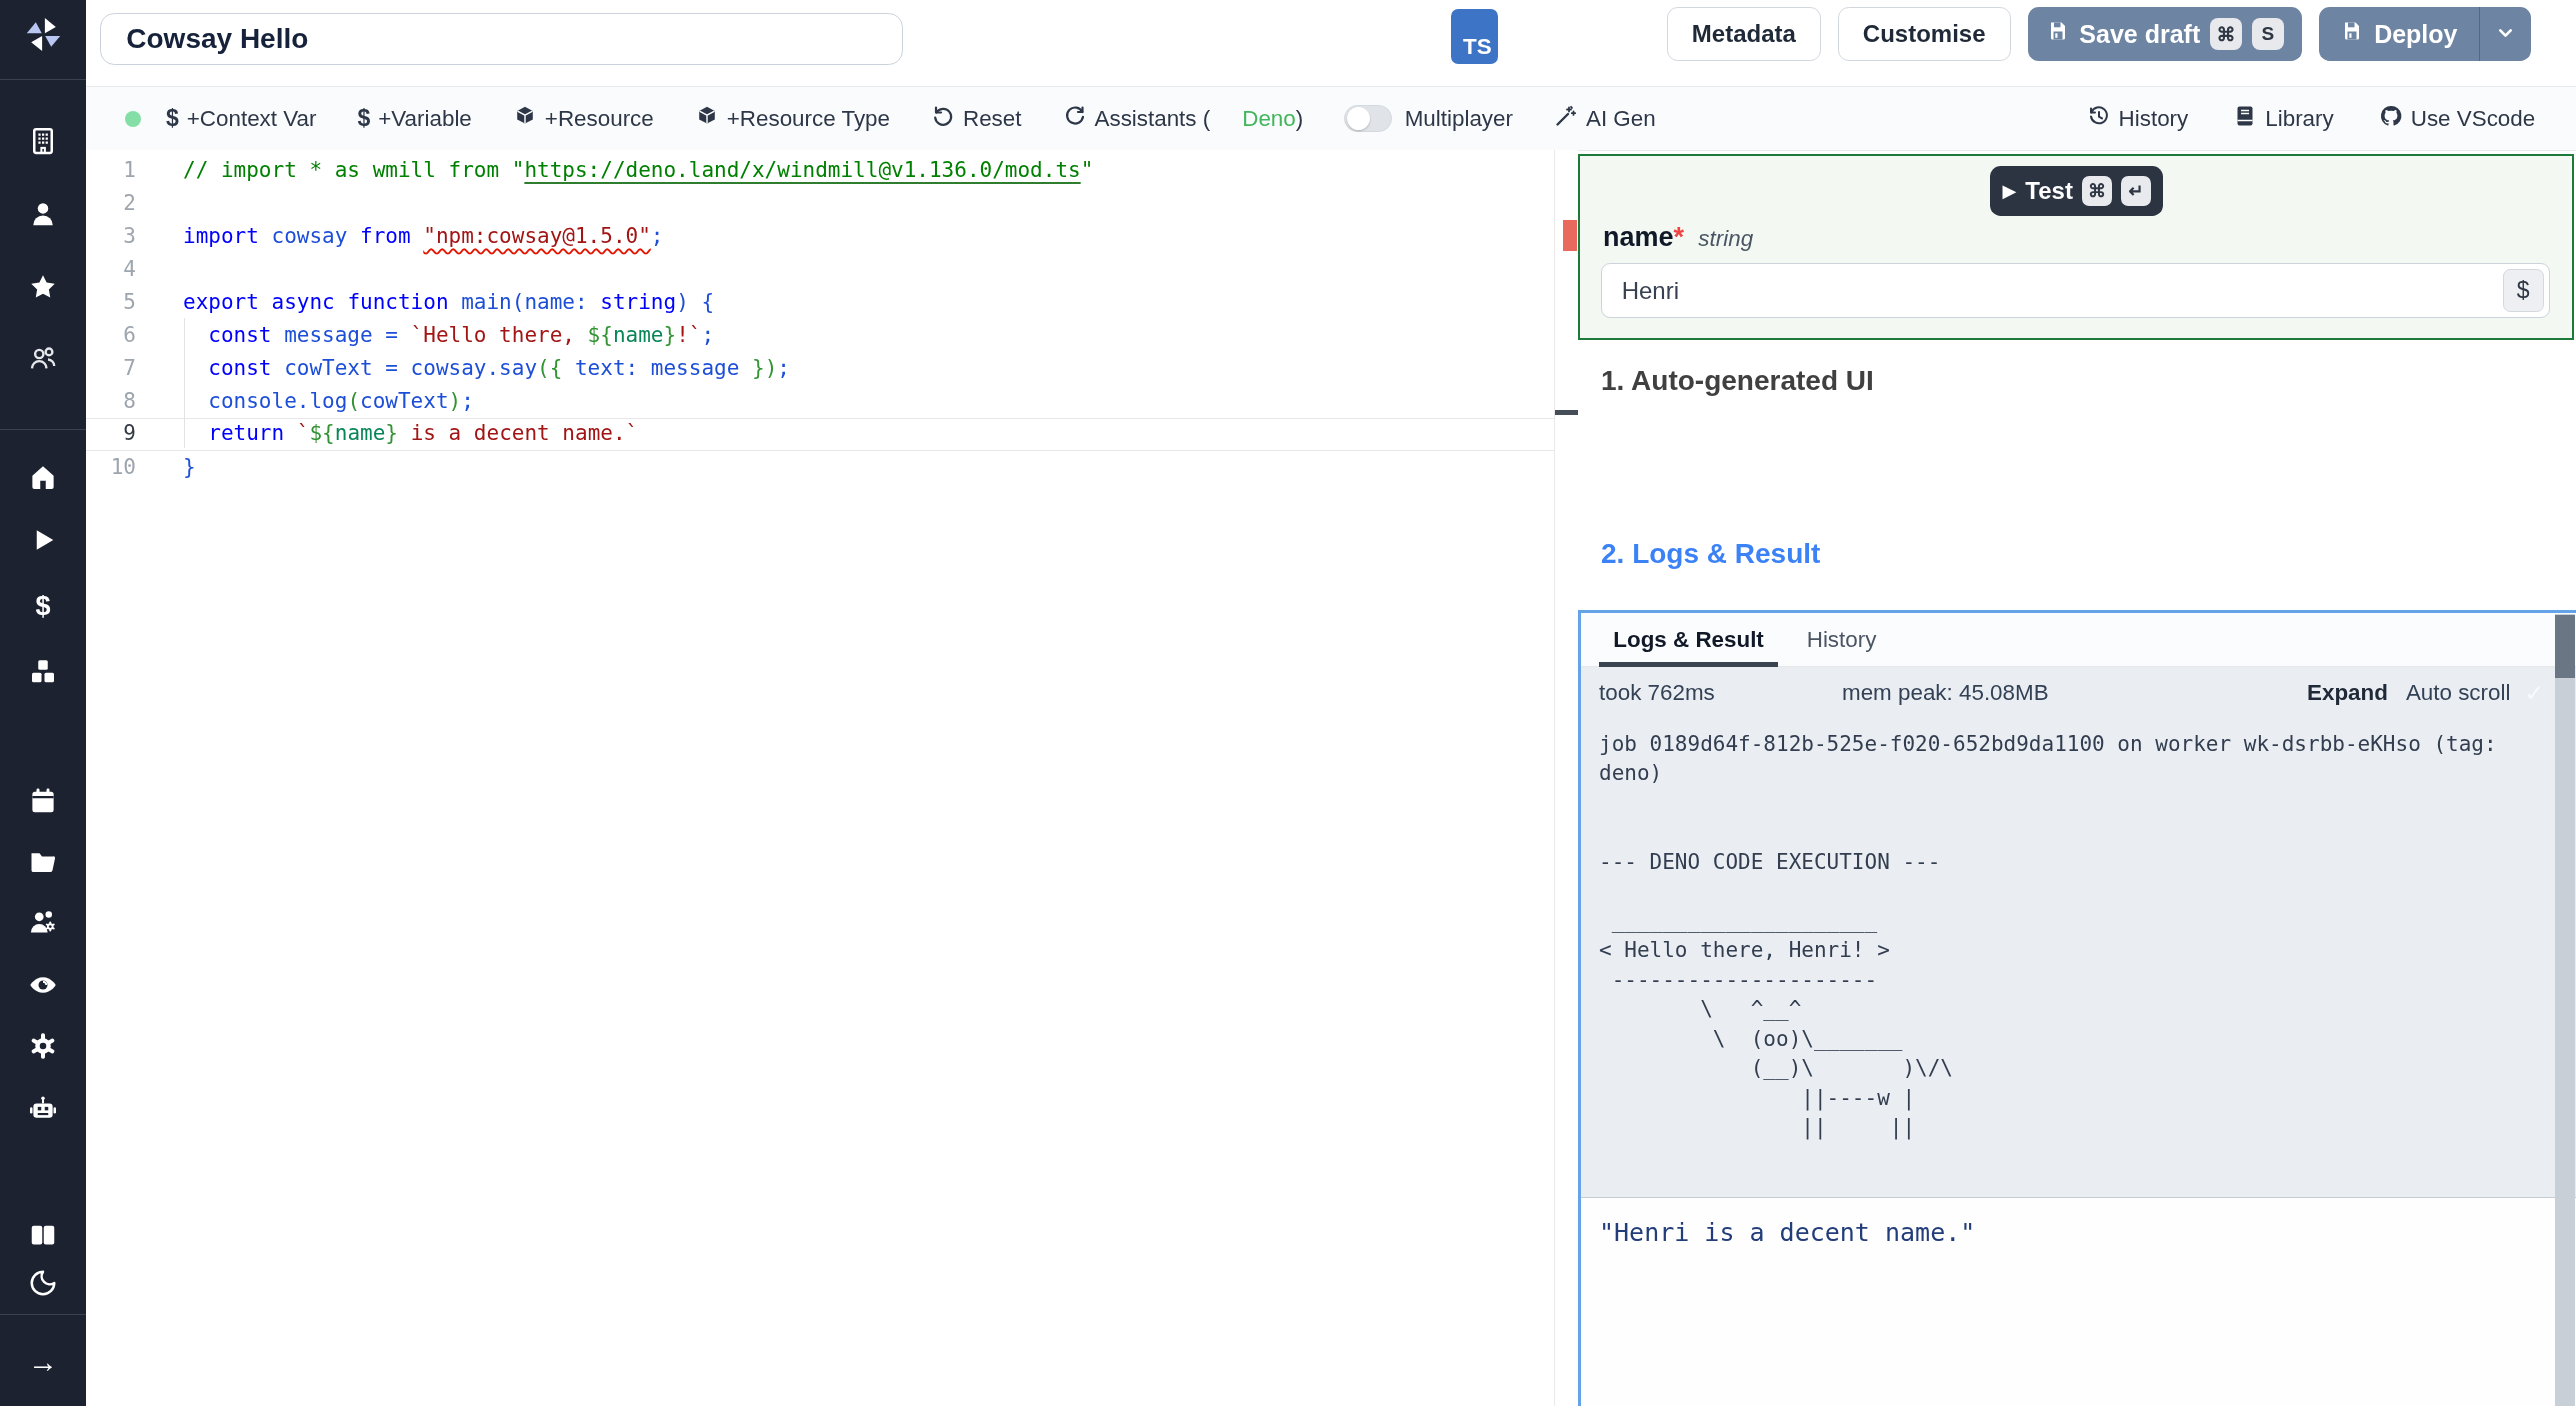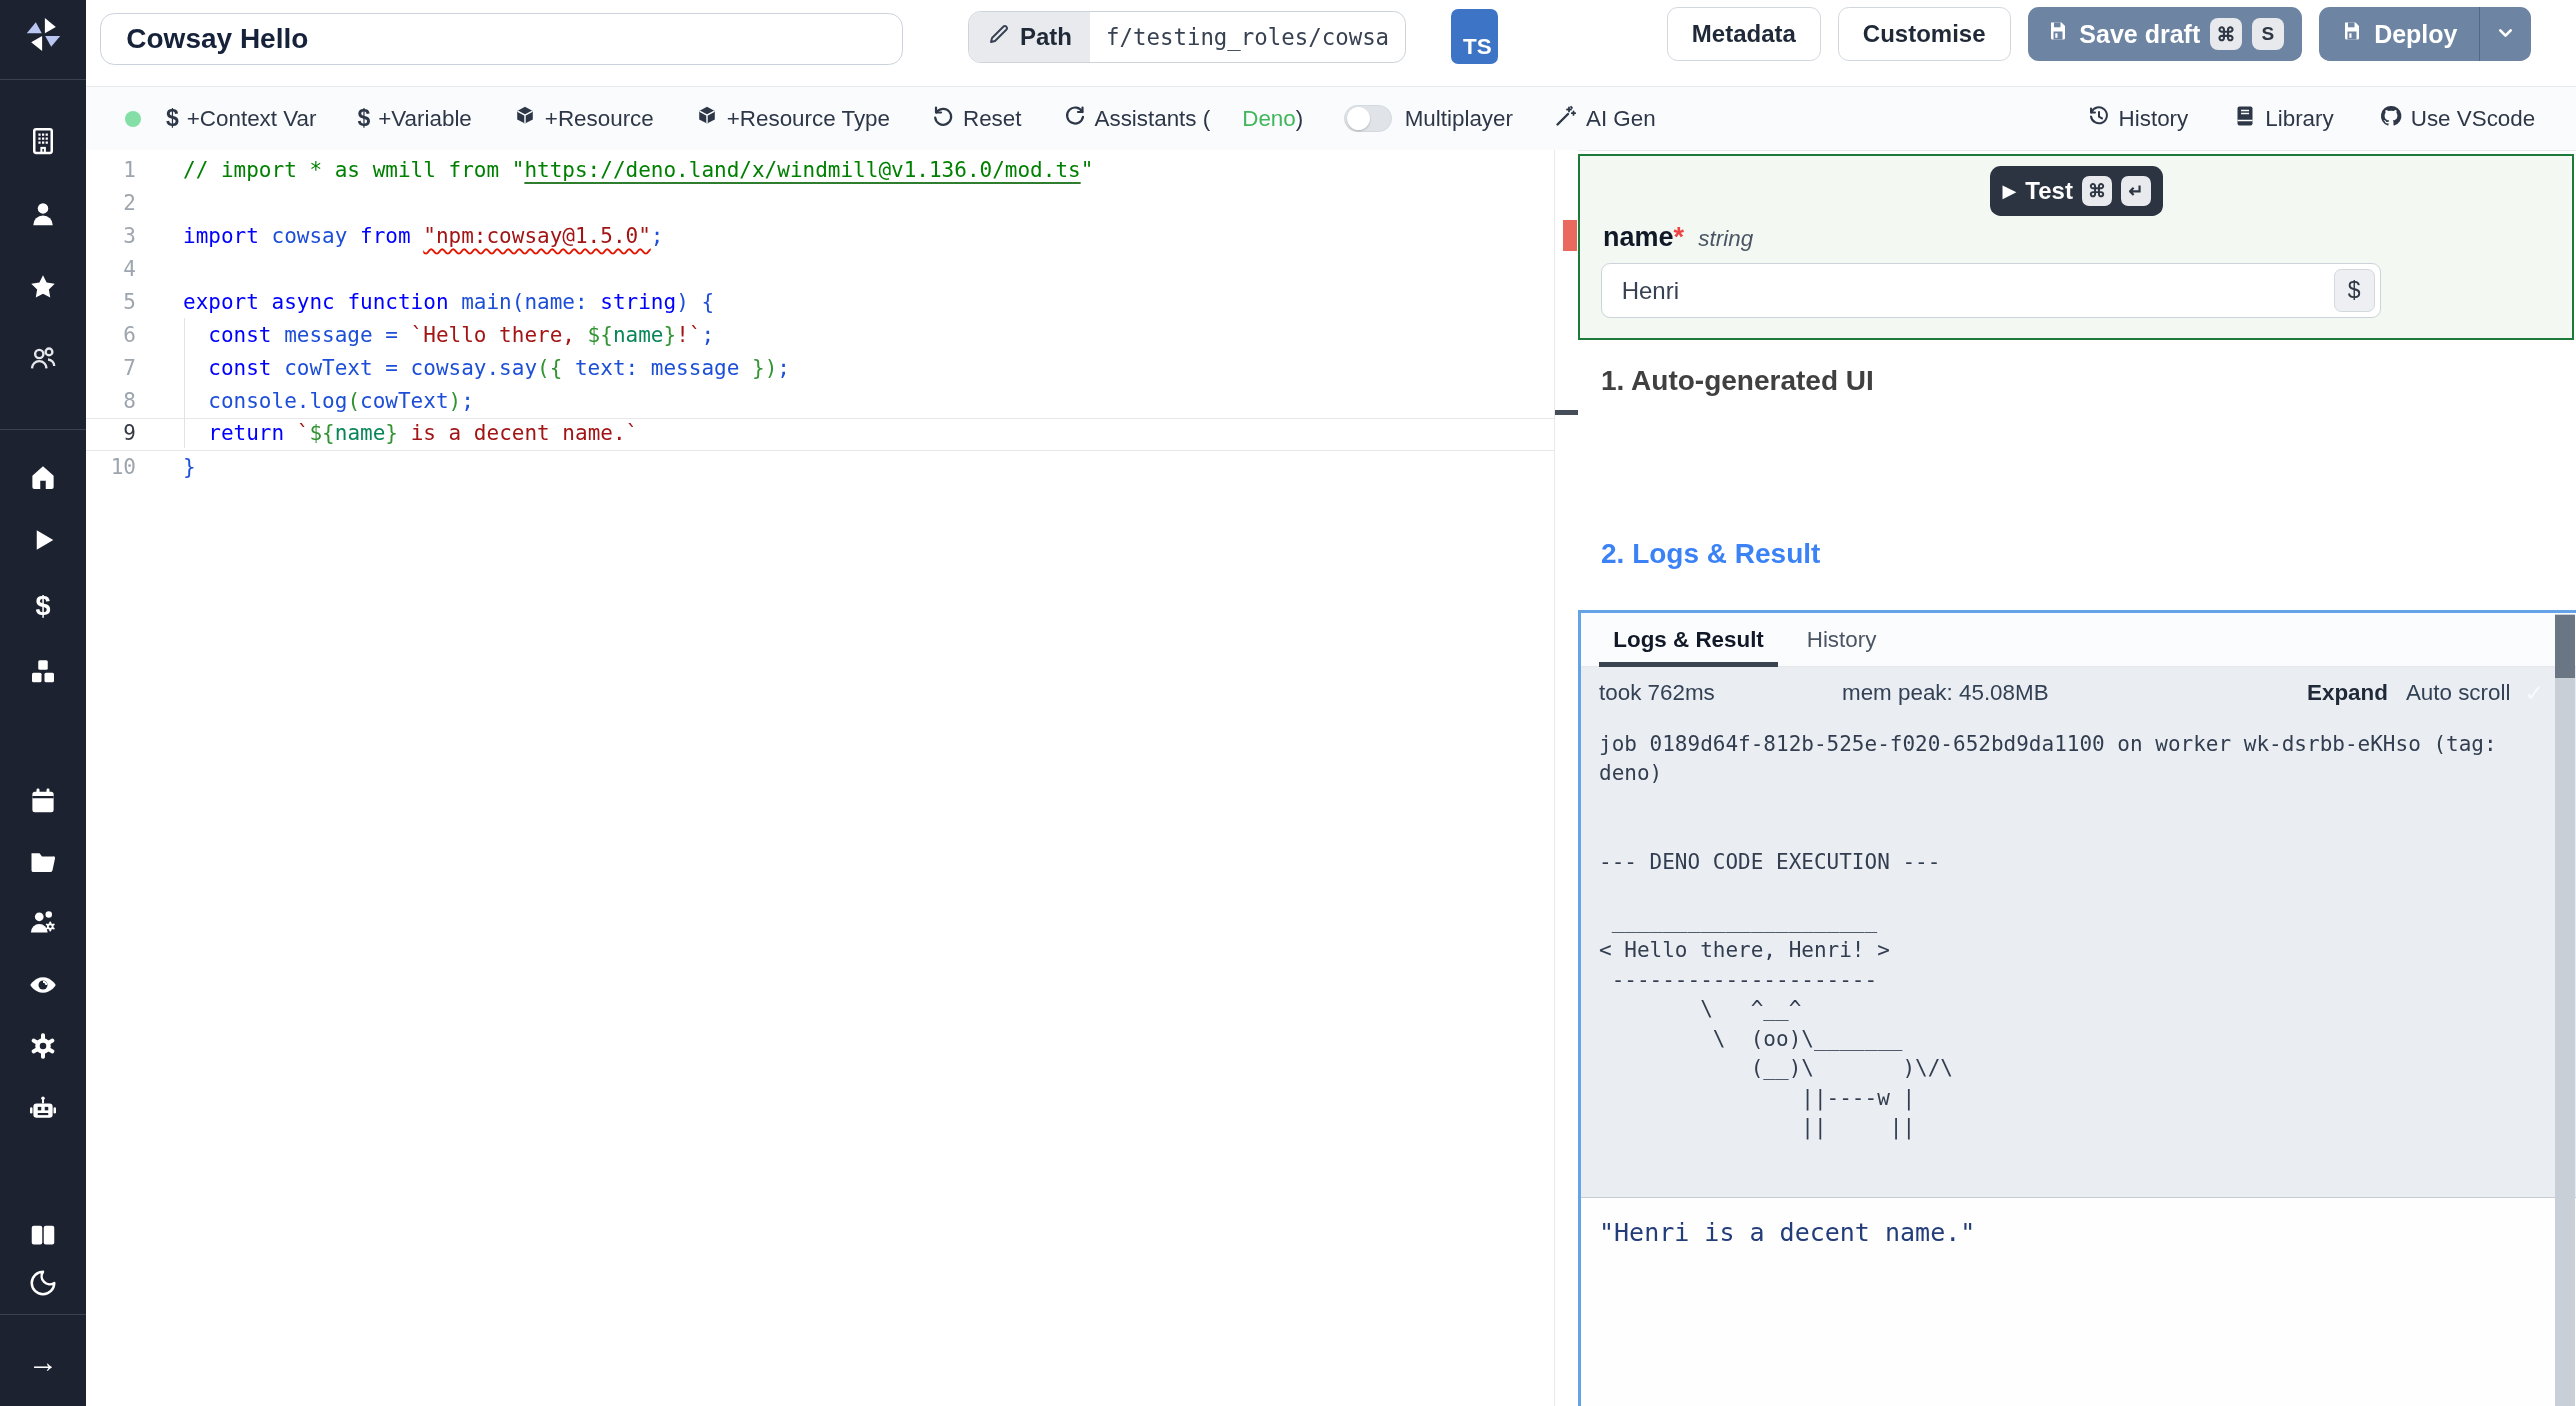--- a/index.html
+++ b/index.html
@@ -66,21 +66,21 @@
 
   
   .args-box { position:absolute; left:1578px; top:154px; width:996px; height:186px; background:#f3f8f3; border:2.7px solid #1e7a3a; }
   .test-btn { position:absolute; left:1990px; top:166px; height:50px; display:flex; align-items:center; gap:9px; background:#2c3441; border:none; border-radius:10.7px; padding:0 12.5px; cursor:pointer; }
   .test-play { color:#fff; font-size:18px; }
   .test-label { color:#fff; font-size:24px; font-weight:700; }
   .kbd-sm { display:inline-flex; align-items:center; justify-content:center; min-width:30px; height:30px; background:#e8eaee; border-radius:7.2px; color:#2f3744; font-size:18px; font-weight:600; }
   .arg-label { position:absolute; left:1603px; top:222px; font-size:27px; font-weight:800; color:#111827; }
   .req { color:#ef4444; }
   .arg-type { font-size:22.4px; font-weight:400; font-style:italic; color:#4b5563; margin-left:14.3px; }
-  .arg-input-wrap { position:absolute; left:1601px; top:263px; width:780px; height:55px;border-radius:21px; }
+  .arg-input-wrap { position:absolute; left:1601px; top:263px; width:949px; height:55px;border-radius:21px; }
   .arg-input { width:100%; height:100%; border:0.9px solid #ccd3da; border-radius:9px; background:#fff; font-family:"Liberation Sans",sans-serif; font-size:24px; color:#374151; padding:0 19.7px; outline:none; }
   .var-btn { position:absolute; right:6.3px; top:6.3px; width:41px; height:43px; background:#edeff2; border:0.9px solid #d4d9de; border-radius:7.2px; display:flex; align-items:center; justify-content:center; font-size:23px; color:#2f3744; cursor:pointer; }
   .sec-title1 { position:absolute; left:1601px; top:365px; font-size:28px; font-weight:800; color:#404040; }
   .sec-title2 { position:absolute; left:1601px; top:538px; font-size:28px; font-weight:800; color:#3b82f6; }
 
   
   .logs-box { position:absolute; left:1578px; top:610px; width:998px; height:796px; background:#fff; border-top:3.6px solid #64a3e8; border-left:3.6px solid #64a3e8; }
   .tabs-row { height:54px; background:#fbfcfd; border-bottom:0.9px solid #e5e7eb; display:flex; align-items:stretch; padding-left:18px; }
   .tab { display:flex; align-items:center; padding:0 14.3px; font-size:22.4px; color:#4b5563; cursor:pointer; position:relative; margin-right:14.3px; }
   .tab.active { color:#111827; font-weight:600; }
@@ -274,31 +274,20 @@
       </div>
       <div class="sb-item" style="top: 1347px;">
         <span class="sb-ic">
           <span class="sb-arrow">→</span>
         </span>
       </div>
     </nav>
 
   <header class="topbar">
     <input class="title-input" value="Cowsay Hello" style="">
-    <div class="path-group">
-      <span class="path-left">
-        <span>
-          <svg class="tbsvg" viewBox="0 0 24 24">
-              <path d="M4 20l1-4L16.5 4.5a1.8 1.8 0 0 1 2.6 0l.4.4a1.8 1.8 0 0 1 0 2.6L8 19z" fill="none" stroke="#374151" stroke-width="1.9" stroke-linejoin="round"></path>
-            </svg>
-        </span>
-        <span>Path</span>
-      </span>
-      <span class="path-right mono">f/testing_roles/cowsa</span>
-    </div>
     <div class="ts-badge">
       <span>TS</span>
     </div>
     <div class="tb-buttons">
       <button class="btn-light">
           <span>Metadata</span>
         </button>
       <button class="btn-light">
           <span>Customise</span>
         </button>

